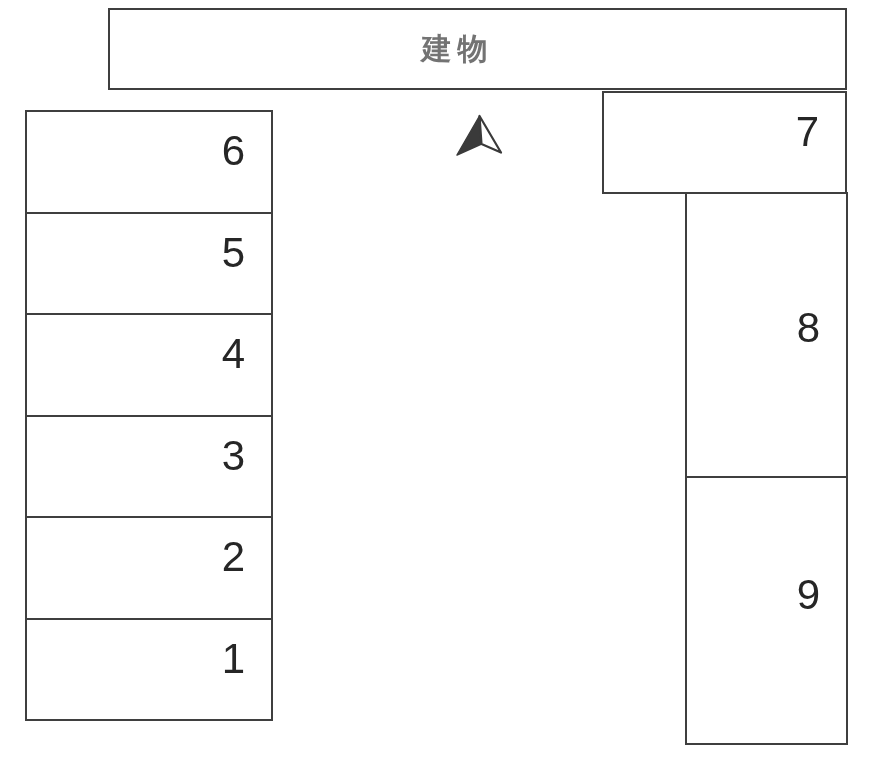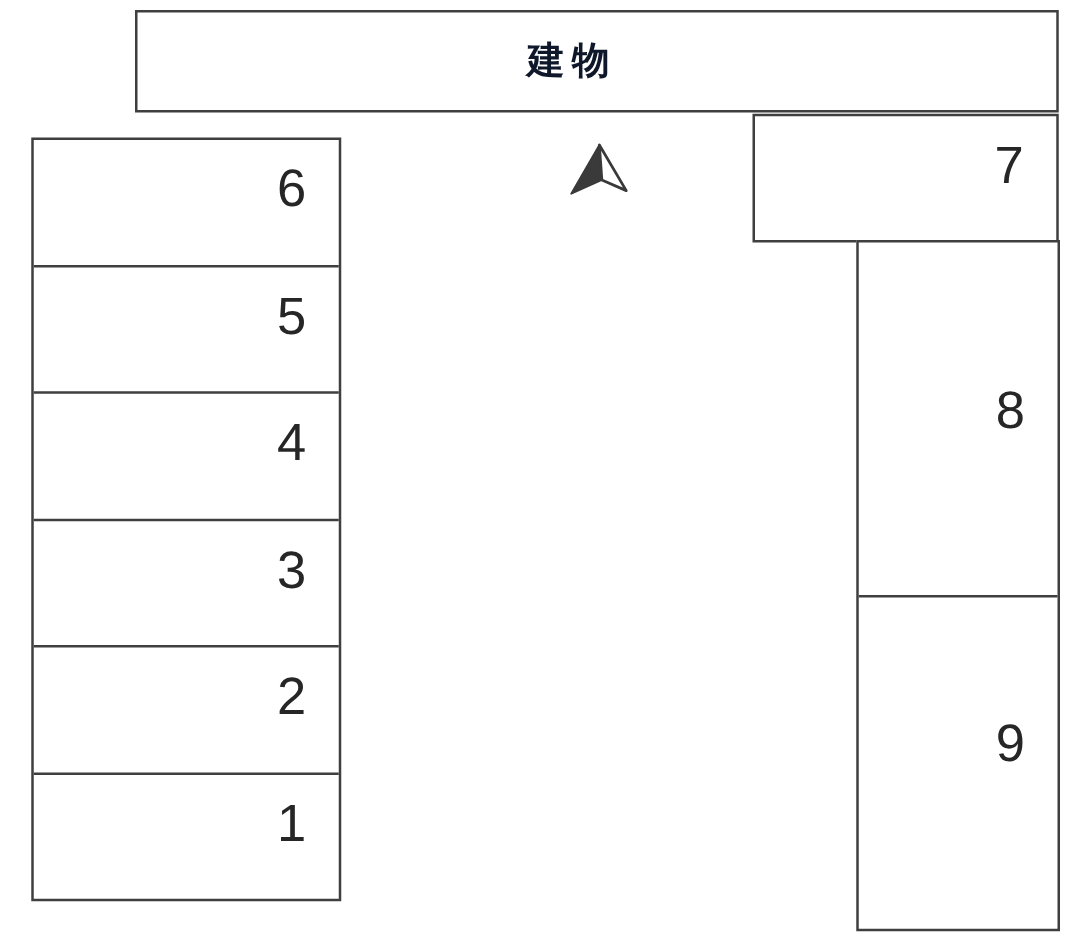--- a/index.html
+++ b/index.html
@@ -29,21 +29,21 @@
     width: 739px;
     height: 82px;
     display: flex;
     align-items: center;
     justify-content: center;
   }
   .building-label {
     font-size: 30px;
     font-weight: bold;
     letter-spacing: 6px;
-    color: #0f172a;
+    color: #737373;
     transform: translateX(-20px);
     line-height: 1;
   }
   
   .left-column {
     left: 25px;
     top: 110px;
     width: 248px;
     height: 611px;
     display: flex;

